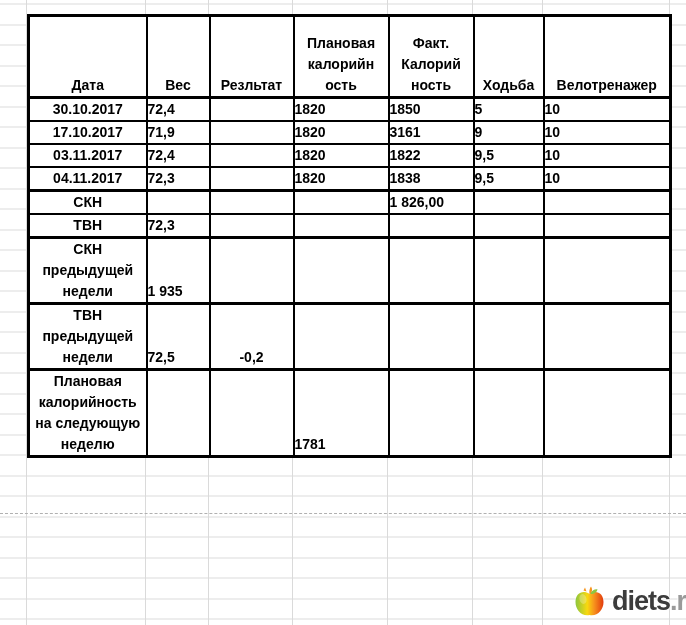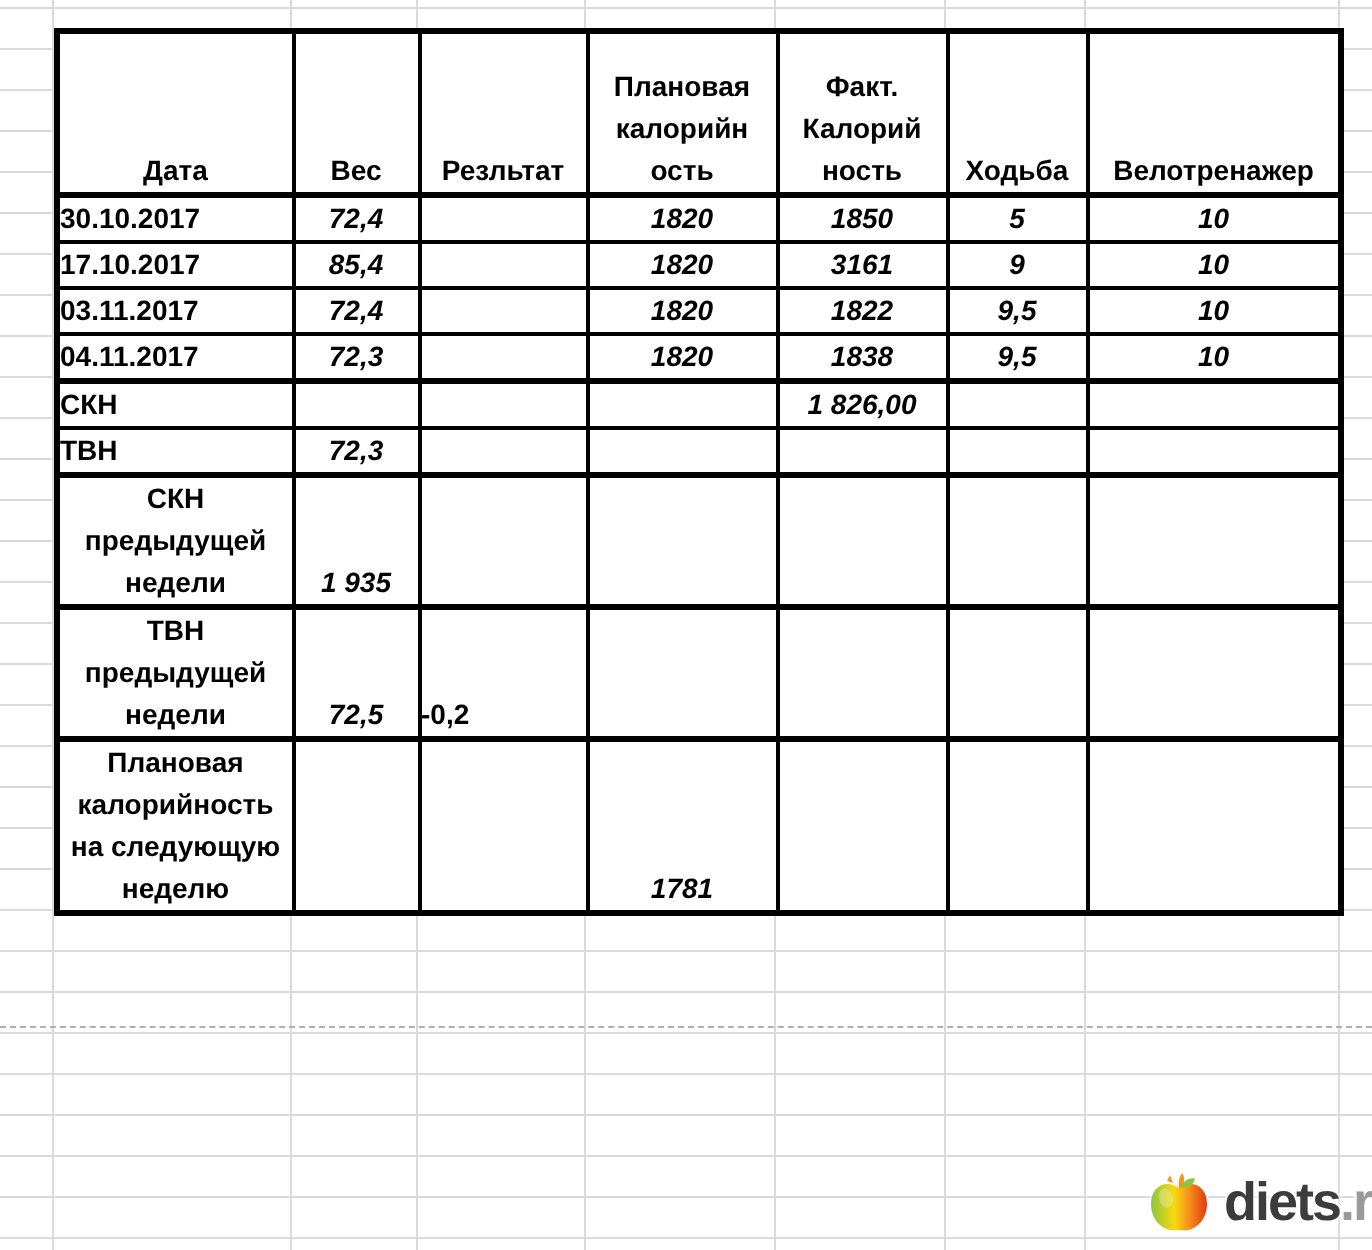--- a/index.html
+++ b/index.html
@@ -33,22 +33,22 @@
   table.sheet td{
     border:2px solid #000;
     padding:0;line-height:21px;overflow:hidden;
     vertical-align:middle;white-space:pre-line;
   }
   tr.hdr td{
     height:79px;vertical-align:bottom;text-align:center;
     border-bottom:3px solid #000;padding-bottom:0;
   }
   tr.day td{height:21px;}
-  td.c{text-align:left;}
-  td.r{text-align:center;padding-right:4px;font-style:italic;}
+  td.c{text-align:center;}
+  td.r{text-align:left;padding-right:4px;}
   tr.thick-top td{border-top:3px solid #000;}
   tr.thick-bottom td{border-bottom:3px solid #000;margin-left:45px;}
   tr.tall td{height:63px;vertical-align:bottom;}
   tr.tall td.lbl{vertical-align:middle;text-align:center;}
   tr.tall4 td{height:84px;vertical-align:bottom;}
   tr.tall4 td.lbl{vertical-align:middle;text-align:center;}
   
   .logo{
     position:absolute;left:572px;top:583px;height:36px;
     display:flex;align-items:center;gap:5px;cursor:pointer;
@@ -103,21 +103,21 @@
     <td class="c">30.10.2017</td>
     <td class="r">72,4</td>
     <td></td>
     <td class="r">1820</td>
     <td class="r">1850</td>
     <td class="r">5</td>
     <td class="r">10</td>
   </tr>
   <tr class="day">
     <td class="c">17.10.2017</td>
-    <td class="r">85,4</td>
+    <td class="r">71,9</td>
     <td></td>
     <td class="r">1820</td>
     <td class="r">3161</td>
     <td class="r">9</td>
     <td class="r">10</td>
   </tr>
   <tr class="day">
     <td class="c">03.11.2017</td>
     <td class="r">72,4</td>
     <td></td>

